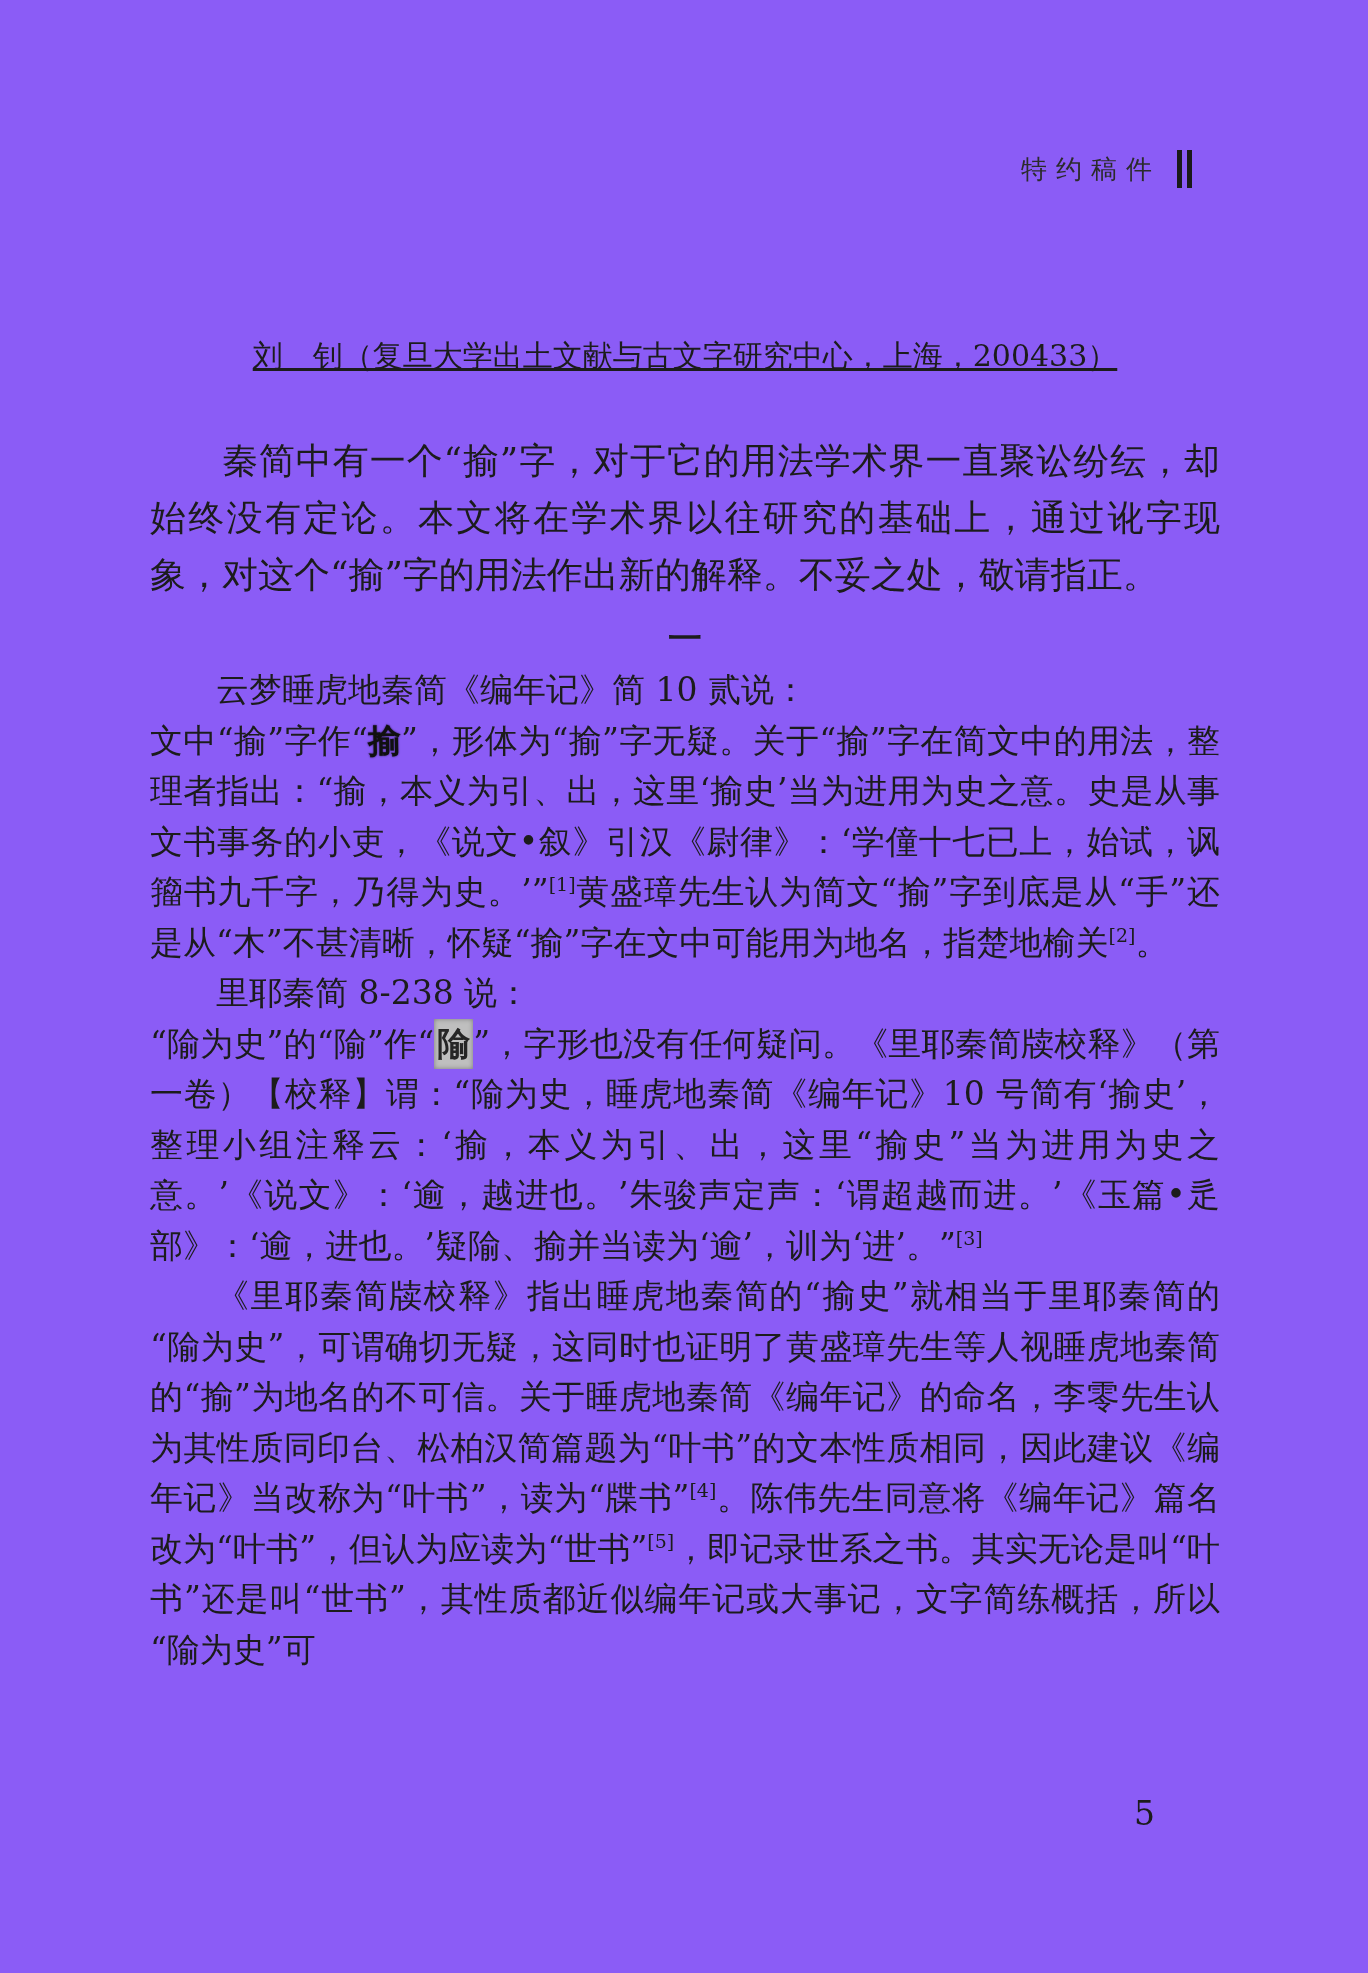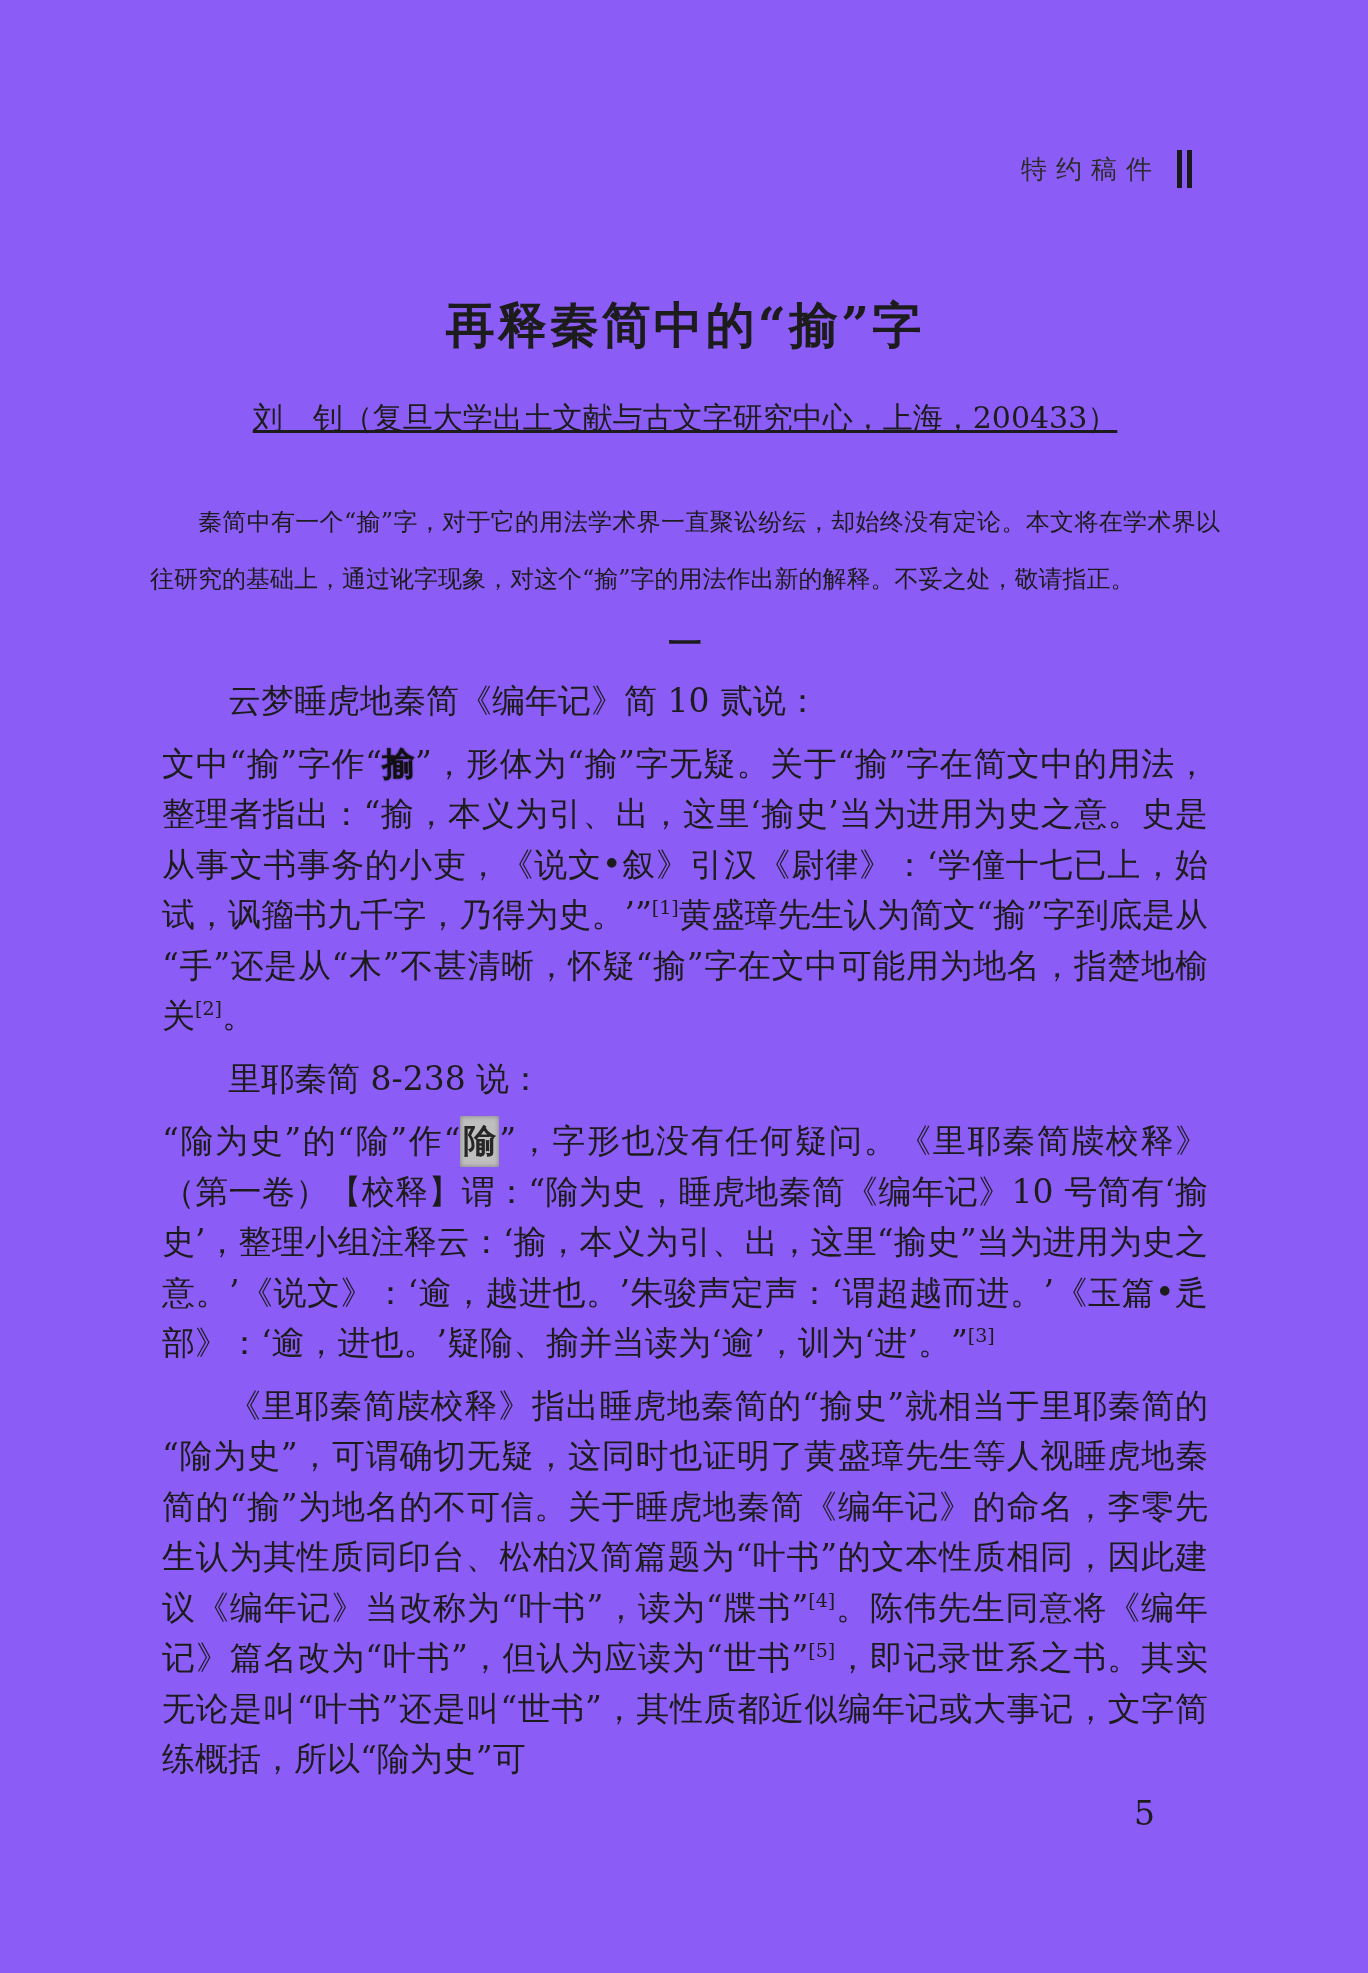--- a/index.html
+++ b/index.html
@@ -15,26 +15,26 @@
   }
   .header-bars { display:inline-flex; gap:5px; }
   .header-bars i { display:block; width:5px; height:38px; background:#1a1a1a; }
   .content { position:absolute; left:150px; top:294px; width:1070px; }
   .title {
     margin:0; text-align:center;
     font-size:49px; font-weight:700; letter-spacing:3px; line-height:62px;
   }
   .author { margin-top:40px; text-align:center; font-size:30px; line-height:44px;text-decoration:underline; }
   .abstract {
-    margin:54px 0 0 0; font-size:24px; line-height:57px;
+    margin:54px 0 0 0; font-size:36px; line-height:57px;
     text-align:justify; text-indent:2em;
   }
   .section-head { margin-top:14px; text-align:center; font-size:34px; font-weight:700; line-height:42px; }
   .body { margin-top:6px; font-size:33px; line-height:50.5px; text-align:justify; }
-  .body p { margin:12px; }
+  .body p { margin:0; }
   .indent { text-indent:2em; }
   .quote  { text-indent:2.6em; }
   sup.fn { font-size:19px; vertical-align:super; line-height:0; letter-spacing:0; }
   .glyph-ink {
     display:inline-block; font-weight:700; color:#101010;
     text-shadow:0 0 2px rgba(0,0,0,.75); transform:rotate(-1deg);
   }
   .glyph-photo {
     display:inline-block; background:#bfbfbf; color:#262626;
     padding:0 3px; font-weight:600; box-shadow:inset 0 0 5px rgba(0,0,0,.35);
@@ -48,21 +48,20 @@
 
   <div class="running-header">
     <span>特约稿件</span>
     <span class="header-bars">
         <i></i>
         <i></i>
       </span>
   </div>
 
   <div class="content">
-    <h1 class="title">再释秦简中的“揄”字</h1>
     <div class="author">刘　钊（复旦大学出土文献与古文字研究中心，上海，200433）</div>
     <p class="abstract">秦简中有一个“揄”字，对于它的用法学术界一直聚讼纷纭，却始终没有定论。本文将在学术界以往研究的基础上，通过讹字现象，对这个“揄”字的用法作出新的解释。不妥之处，敬请指正。</p>
     <div class="section-head">一</div>
 
     <div class="body">
       <p class="indent">云梦睡虎地秦简《编年记》简 10 贰说：</p>
 
       <p><span>文中“揄”字作“</span><span class="glyph-ink">揄</span><span>”，形体为“揄”字无疑。关于“揄”字在简文中的用法，整理者指出：“揄，本义为引、出，这里‘揄史’当为进用为史之意。史是从事文书事务的小吏，《说文•叙》引汉《尉律》：‘学僮十七已上，始试，讽籀书九千字，乃得为史。’”</span><sup class="fn">[1]</sup><span>黄盛璋先生认为简文“揄”字到底是从“手”还是从“木”不甚清晰，怀疑“揄”字在文中可能用为地名，指楚地榆关</span><sup class="fn">[2]</sup><span>。</span></p>
 
       <p class="indent">里耶秦简 8-238 说：</p>

